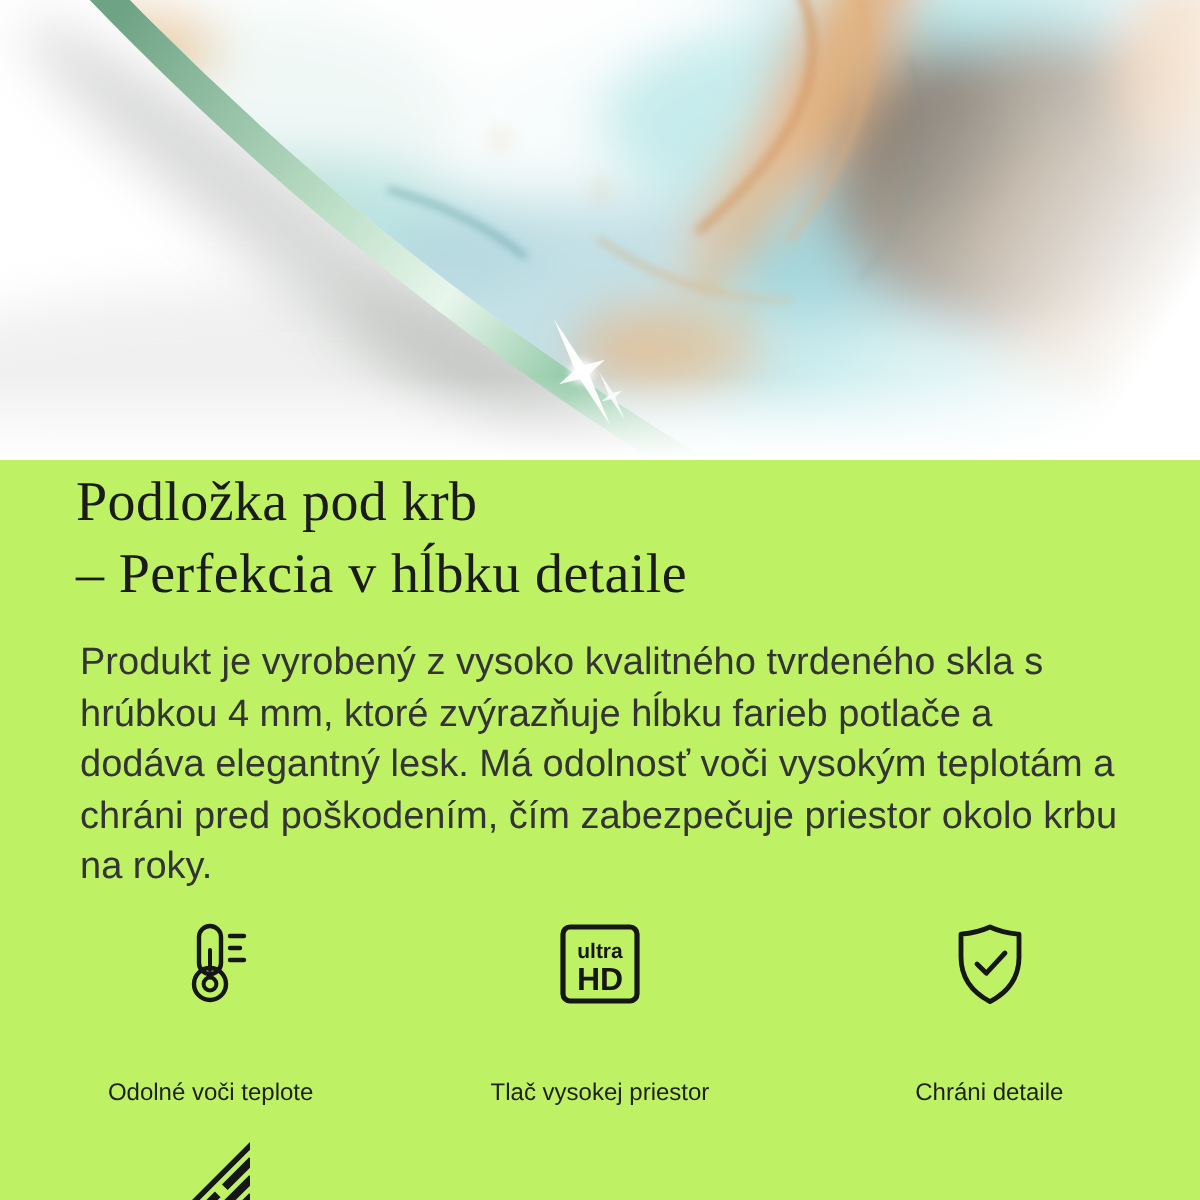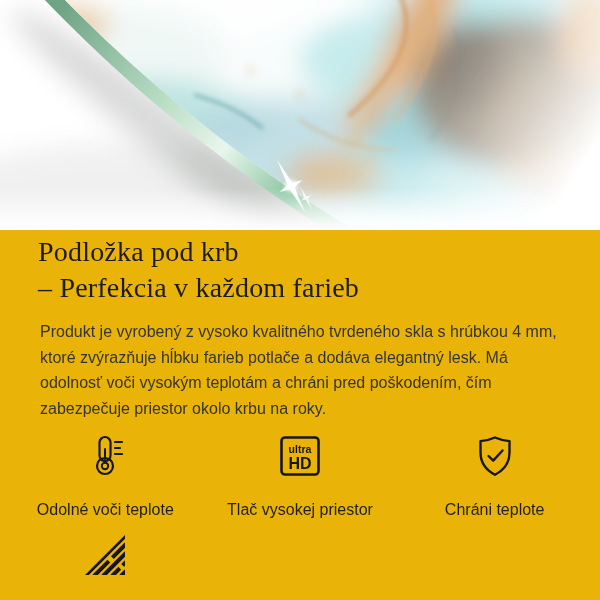--- a/index.html
+++ b/index.html
@@ -1,41 +1,41 @@
 <!DOCTYPE html>
 <html lang="sk"><head>
 <meta charset="utf-8">
 <style>
   html,body{margin:0;padding:0;}
   body{
     width:600px;height:600px;overflow:hidden;background:#ffffff;
     font-family:"Liberation Sans", sans-serif;color:#222;
     -webkit-font-smoothing:antialiased;
   }
-  .page{width:600px;height:600px;position:relative;background:#eab308;}
+  .page{width:600px;height:600px;position:relative;background:#bef264;}
   .hero{width:600px;height:230px;overflow:hidden;position:relative;}
   .hero svg{display:block;}
   h1.title{
     font-family:"Liberation Serif","DejaVu Serif",serif;
     font-weight:400;
     font-size:28px;line-height:36px;letter-spacing:.2px;
     color:#1b1b1b;margin:4px 0 0;padding:0 38px;
   }
   p.desc{
     margin:13px 0 0;padding:0 40px 0 40px;max-width:528px;
-    font-size:16px;line-height:25.5px;color:#343434;
+    font-size:19px;line-height:25.5px;color:#343434;
   }
   .features{
     margin-top:13px;padding:0 8px;
     display:grid;grid-template-columns:repeat(3,1fr);row-gap:16px;
   }
   .feature{display:flex;flex-direction:column;align-items:center;gap:15px;}
   .icon-box{width:44px;height:44px;display:flex;align-items:center;justify-content:center;}
   .icon-box svg{display:block;}
-  .feature-label{margin-top:10px;font-size:16px;line-height:14px;color:#1f1f1f;}
+  .feature-label{margin-top:20px;font-size:12px;line-height:14px;color:#1f1f1f;}
 </style>
 </head>
 <body>
 
 <div class="page">
 
   <div class="hero">
     <svg width="600" height="230" viewBox="0 0 600 230" xmlns="http://www.w3.org/2000/svg">
       <defs>
         <clipPath id="disc">
@@ -130,21 +130,21 @@
           <circle r="6" fill="#ffffff" filter="url(#b2)" opacity="0.95"></circle>
           <path d="M0 -30 L2.6 -2.6 L13 0 L2.6 2.6 L0 30 L-2.6 2.6 L-13 0 L-2.6 -2.6 Z" fill="#ffffff" opacity="0.95"></path>
         </g>
         <g transform="translate(306,198) rotate(-28) scale(0.45)" opacity="0.8">
           <path d="M0 -30 L2.6 -2.6 L13 0 L2.6 2.6 L0 30 L-2.6 2.6 L-13 0 L-2.6 -2.6 Z" fill="#ffffff"></path>
         </g>
       </g>
     </svg>
   </div>
 
-  <h1 class="title"><span>Podložka pod krb</span><br><span>– Perfekcia v každom farieb</span></h1>
+  <h1 class="title"><span>Podložka pod krb</span><br><span>– Perfekcia v hĺbku detaile</span></h1>
 
   <p class="desc">Produkt je vyrobený z vysoko kvalitného tvrdeného skla s hrúbkou 4 mm, ktoré zvýrazňuje hĺbku farieb potlače a dodáva elegantný lesk. Má odolnosť voči vysokým teplotám a chráni pred poškodením, čím zabezpečuje priestor okolo krbu na roky.</p>
 
   <div class="features">
 
     <div class="feature">
       <div class="icon-box">
         <svg width="44" height="44" viewBox="0 0 44 44" fill="none" stroke="#161616" stroke-width="2.2" stroke-linecap="round">
           <rect x="16.5" y="3" width="11" height="24" rx="5.5"></rect>
           <circle cx="22" cy="32" r="8"></circle>
@@ -169,21 +169,21 @@
       <div class="feature-label">Tlač vysokej priestor</div>
     </div>
 
     <div class="feature">
       <div class="icon-box">
         <svg width="44" height="44" viewBox="0 0 44 44" fill="none" stroke="#161616" stroke-width="2.4" stroke-linejoin="round" stroke-linecap="round">
           <path d="M22 3.5 C27 5.8 31.8 6.7 36.5 7.1 L36.5 18.5 C36.5 29 30.5 36.3 22 40.8 C13.5 36.3 7.5 29 7.5 18.5 L7.5 7.1 C12.2 6.7 17 5.8 22 3.5 Z"></path>
           <polyline points="15.5,22 20.2,26.6 29.5,16.5"></polyline>
         </svg>
       </div>
-      <div class="feature-label">Chráni teplote</div>
+      <div class="feature-label">Chráni detaile</div>
     </div>
 
 
     <div class="feature">
       <div class="icon-box">
         <svg width="44" height="44" viewBox="0 0 44 44">
           <defs>
               <clipPath id="triClip">
                 <path d="M2 42 L42 2 L42 42 Z"></path>
               </clipPath>

